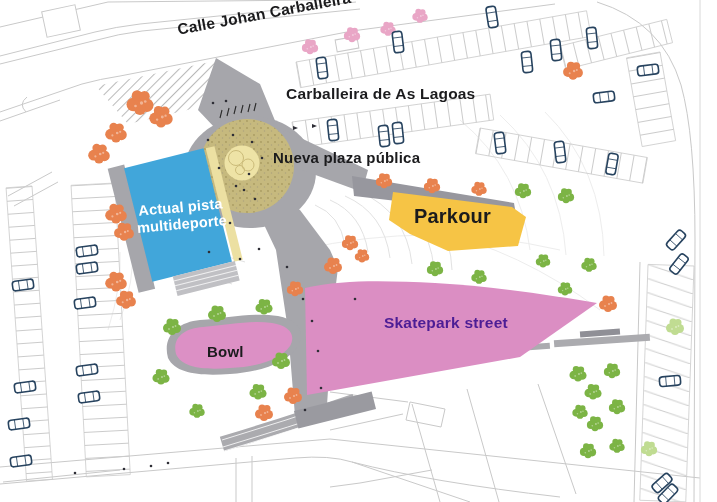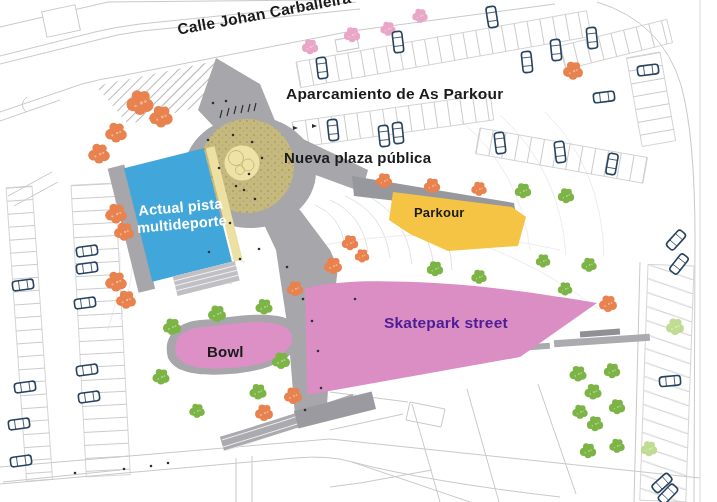--- a/index.html
+++ b/index.html
@@ -3,24 +3,24 @@
 <meta charset="utf-8">
 <style>
   html,body{margin:0;padding:0;background:#fff;}
   .stage{position:relative;width:717px;height:502px;background:#ffffff;overflow:hidden;
          font-family:"Liberation Sans",sans-serif;}
   .stage svg{position:absolute;left:0;top:0;}
   .lbl{position:absolute;font-weight:700;color:#1b1b1d;white-space:nowrap;
        letter-spacing:.2px;transform-origin:left top;}
   .lbl-street{left:176px;top:21px;font-size:15.5px;transform:rotate(-10.5deg);}
   .lbl-parking{left:286px;top:85px;font-size:15.5px;}
-  .lbl-plaza{left:284px;top:149px;font-size:15px;}
+  .lbl-plaza{left:273px;top:149px;font-size:15px;}
   .lbl-multisport{left:124px;top:204px;width:112px;font-size:14.5px;line-height:16.5px;
        color:#ffffff;text-align:center;white-space:normal;transform:rotate(-5deg);}
-  .lbl-parkour{left:414px;top:205px;font-size:13px;}
+  .lbl-parkour{left:414px;top:205px;font-size:20px;}
   .lbl-skatepark{left:384px;top:314px;font-size:15.5px;color:#4c1d95;}
   .lbl-bowl{left:207px;top:343px;font-size:15px;text-align:right;}
 </style>
 </head>
 <body>
 
 <div class="stage">
 <svg width="717" height="502" viewBox="0 0 717 502">
   <defs>
     <pattern id="stall" width="13" height="30" patternUnits="userSpaceOnUse">
@@ -268,19 +268,19 @@
         <circle cx="355" cy="299" r="1.3"></circle>
     <circle cx="75" cy="473" r="1.3"></circle>
         <circle cx="124" cy="469" r="1.3"></circle>
     <circle cx="151" cy="466" r="1.3"></circle>
         <circle cx="168" cy="463" r="1.3"></circle>
     <path d="M293,126 l5,2 -5,2 z M312,124 l5,2 -5,2 z"></path>
   </g>
 </svg>
 
   <div class="lbl lbl-street">Calle Johan Carballeira</div>
-  <div class="lbl lbl-parking">Aparcamiento de As Parkour</div>
+  <div class="lbl lbl-parking">Carballeira de As Lagoas</div>
   <div class="lbl lbl-plaza">Nueva plaza pública</div>
   <div class="lbl lbl-multisport">Actual pista multideporte</div>
   <div class="lbl lbl-parkour">Parkour</div>
   <div class="lbl lbl-skatepark">Skatepark street</div>
   <div class="lbl lbl-bowl">Bowl</div>
 </div>
 
 </body></html>

